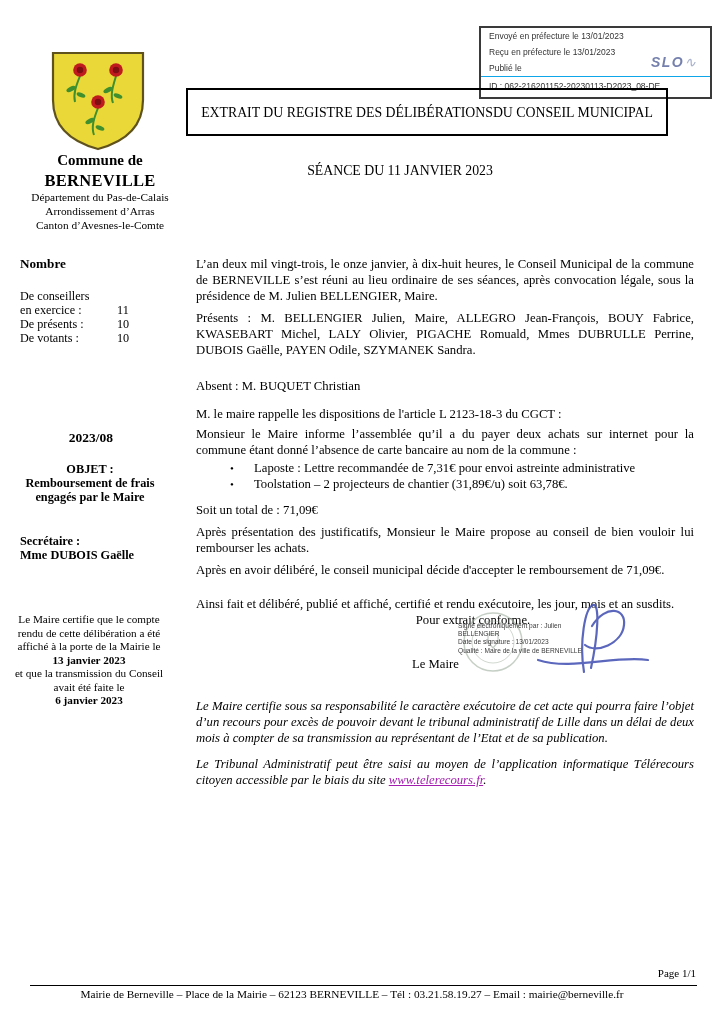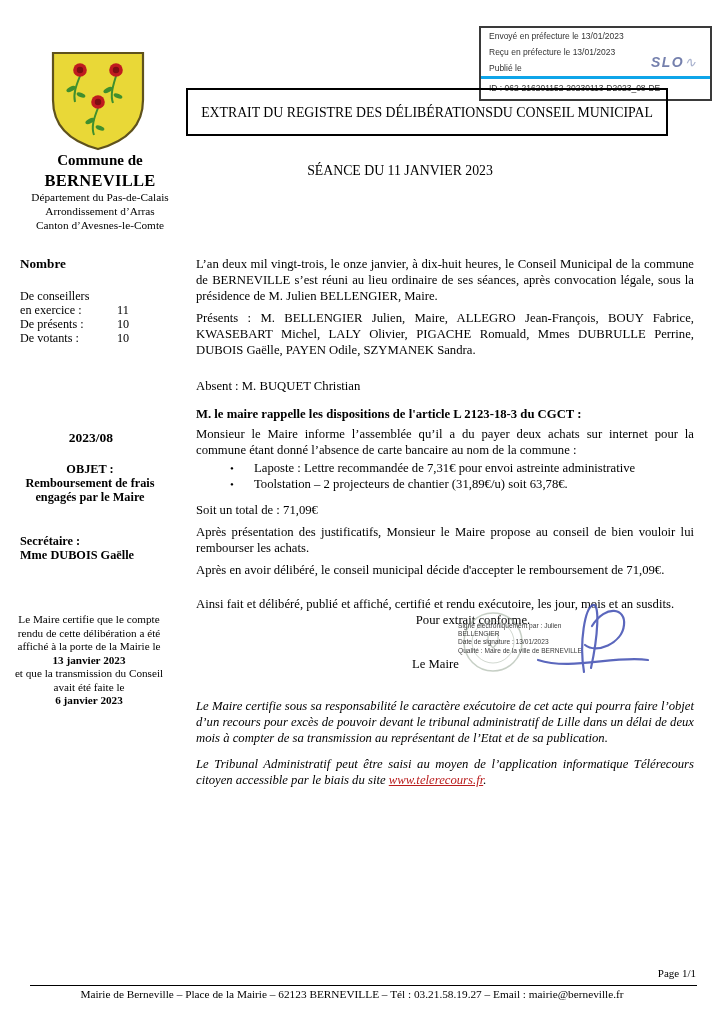--- a/index.html
+++ b/index.html
@@ -10,21 +10,21 @@
     font-family:"Liberation Serif", serif; overflow:hidden;
   }
 
   
   .prefstamp {
     position:absolute; left:479px; top:26px; width:233px;
     border:2px solid #3a3a3a; background:#fff;
     font-family:"Liberation Sans", sans-serif; font-size:8.5px; color:#333;
   }
   .prefstamp .row { padding:3px 8px 2px; line-height:11px; position:relative; }
-  .prefstamp .id-row { border-top:3px solid #0ea5e9; padding:4px 8px 5px; line-height:11px; }
+  .prefstamp .id-row { border-top:1px solid #0ea5e9; padding:4px 8px 5px; line-height:11px; }
   .slo-logo {
     position:absolute; right:14px; top:-3px;
     font-weight:bold; font-style:italic; font-size:14px; letter-spacing:1.5px;
     color:#7580ad;
   }
   .slo-logo .wave { color:#aab3cf; font-weight:normal; letter-spacing:0; }
 
   
   .titlebox {
     position:absolute; left:186px; top:88px; width:482px; height:48px;
@@ -69,21 +69,21 @@
   .certif .cert-date { display:block; font-weight:bold; }
 
   
   .main {
     position:absolute; left:196px; top:256px; width:498px;
     font-size:12.7px; line-height:16px; text-align:justify;
   }
   .main p { margin:0 0 6px; }
   .main p.mb8  { margin-bottom:20px; }
   .main p.mb12 { margin-bottom:12px; }
-  .main p.mb4  { margin-bottom:4px;font-weight:bold; }
+  .main p.mb4  { margin-bottom:4px; }
   .main p.mb2  { margin-bottom:2px; }
   .main p.mb18 { margin-bottom:18px; }
   .main p.mb0  { margin-bottom:0; }
   .quote { font-style:italic; }
   .bullets { margin:0 0 10px; padding:0 0 0 58px; list-style:none; }
   .bullets li { position:relative; line-height:16px; text-align:left; }
   .bullets li::before { content:"•"; position:absolute; left:-24px; font-size:11px; }
   .pour-extrait { text-align:center; padding-left:56px; }
 
   .sig-row { position:relative; height:70px; }
@@ -92,21 +92,21 @@
   .sig-stamp { position:absolute; left:13px; top:2px; }
   .sigtext {
     position:absolute; left:10px; top:14px;
     font-family:"Liberation Sans", sans-serif; font-size:6.6px; line-height:8.2px;
     color:#3a3a3a; white-space:nowrap;
   }
   .sig-scrawl { position:absolute; left:88px; top:-10px; }
 
   .legal { font-style:italic; }
   .legal.l1 { margin-bottom:10px; }
-  .link { color:#b91c1c; text-decoration:underline; cursor:pointer; }
+  .link { color:#a21caf; text-decoration:underline; cursor:pointer; }
 
   
   .footer-page { position:absolute; right:28px; top:967px; font-size:11px; }
   .footer-line { position:absolute; left:30px; right:27px; top:985px; border-top:1px solid #000; }
   .footer-text { position:absolute; left:20px; right:40px; top:988px; text-align:center; font-size:11.3px; }
 </style>
 </head>
 <body>
 
 <div class="page">

